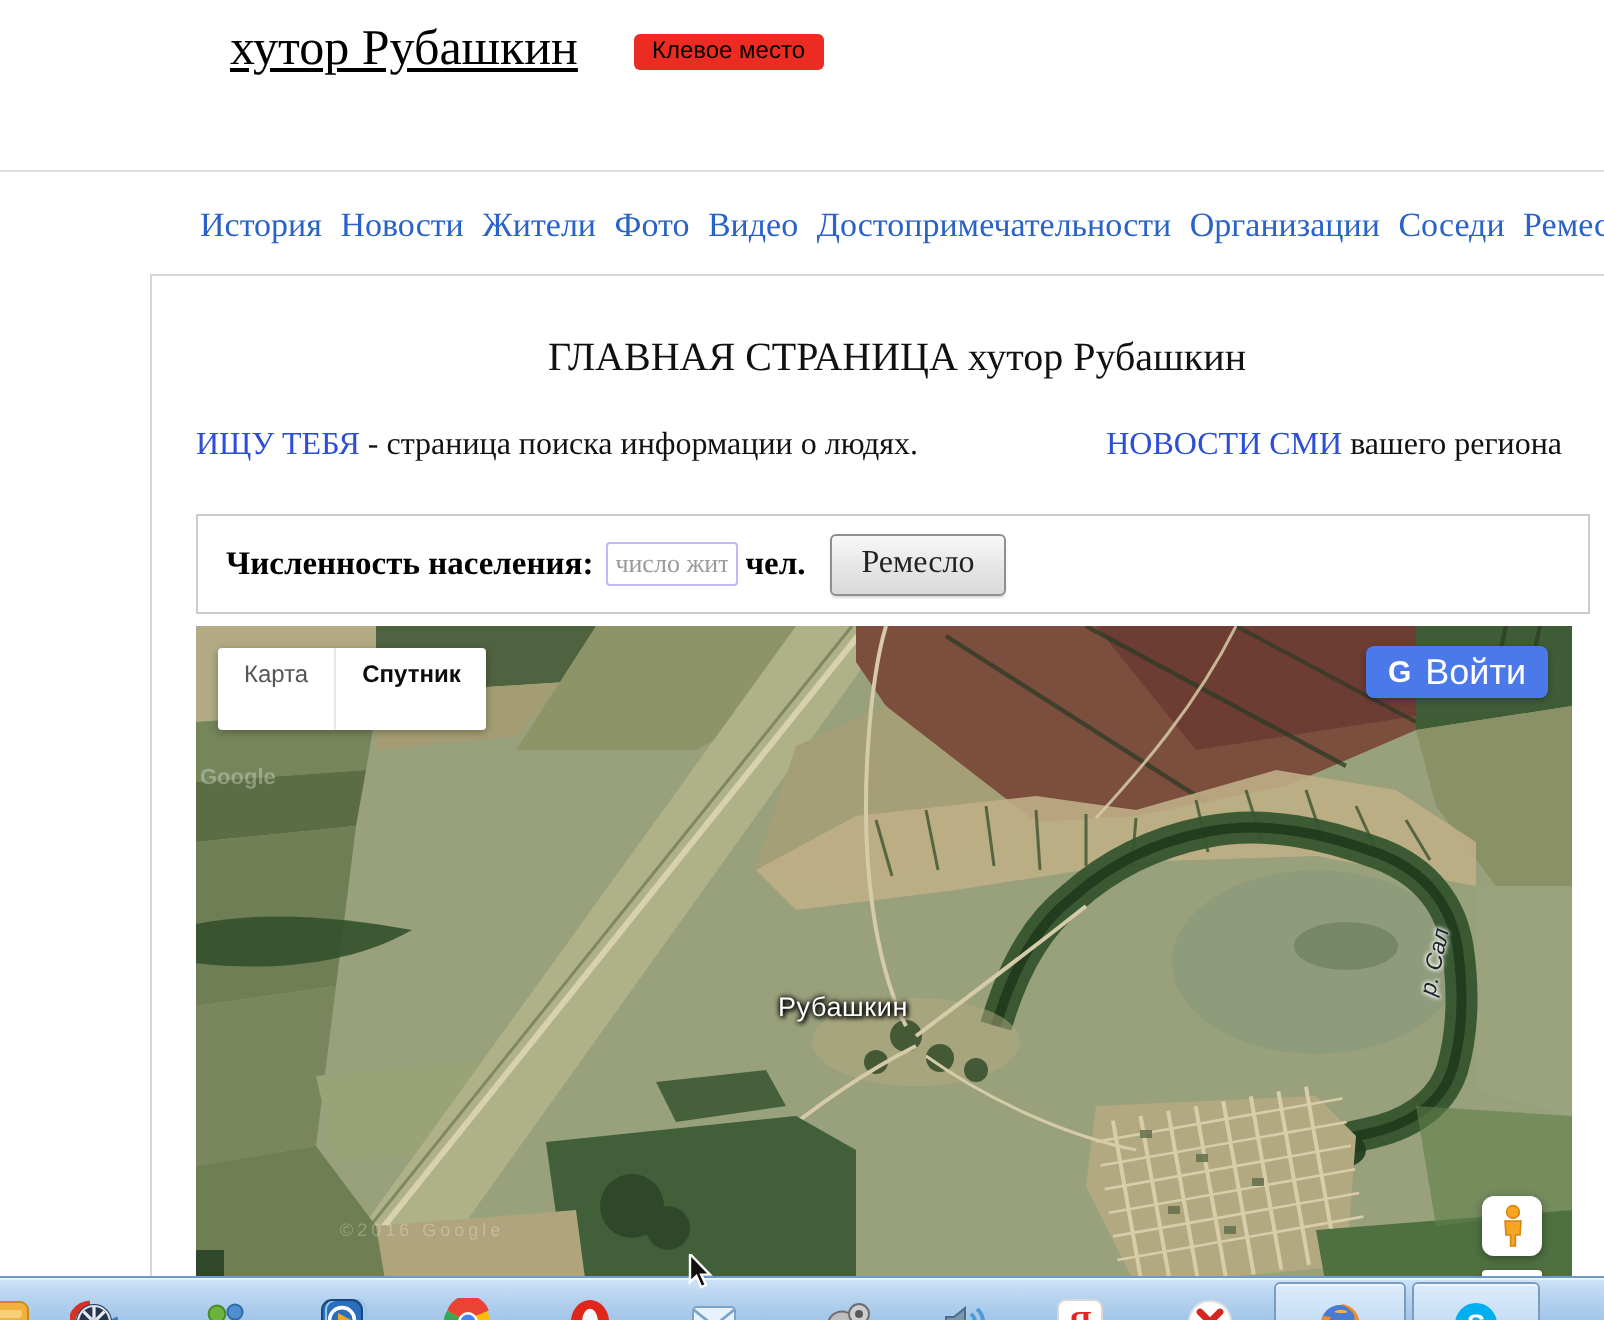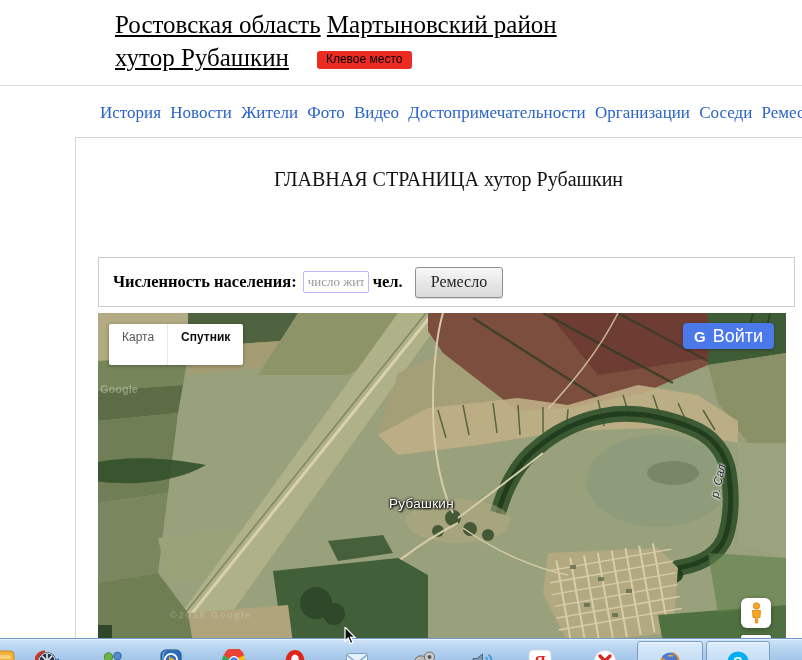--- a/index.html
+++ b/index.html
@@ -108,41 +108,44 @@
   .tb-btn{
     position:absolute;top:2px;height:26px;border:1px solid #7d9cbb;border-radius:3px;
     background:linear-gradient(#dcecfb,#bcd8f2);box-shadow:inset 0 1px 0 #eef7ff;cursor:pointer;
   }
   .tb-btn .tb-icon{left:50%;margin-left:-12px;top:8px;}
 </style>
 </head>
 <body>
 
 <div class="site-header">
-  <div><a>Ростовская область</a> <a>Мартыновский район</a></div>
   <div><a>хутор Рубашкин</a><a class="badge">Клевое место</a></div>
 </div>
 <div class="header-divider"></div>
 
 <nav class="top-nav">
   <a>История</a>
   <a>Новости</a>
   <a>Жители</a>
   <a>Фото</a>
   <a>Видео</a>
   <a>Достопримечательности</a>
   <a>Организации</a>
   <a>Соседи</a>
   <a>Ремесло</a>
   
 </nav>
 
 <div class="main-box">
   <h1 class="page-title">ГЛАВНАЯ СТРАНИЦА хутор Рубашкин</h1>
 
+  <div class="links-row">
+    <span><a>ИЩУ ТЕБЯ</a><span> - страница поиска информации о людях.</span></span>
+    <span><a>НОВОСТИ СМИ</a><span> вашего региона</span></span>
+  </div>
 
   <div class="pop-form">
     <b>Численность населения:</b>
     <input class="pop-input" placeholder="число жит" style="">
     <b>чел.</b>
     <button class="submit-btn">Ремесло</button>
   </div>
 
   <div class="map">
     <svg class="terrain" width="688" height="330" viewBox="0 0 688 330">

